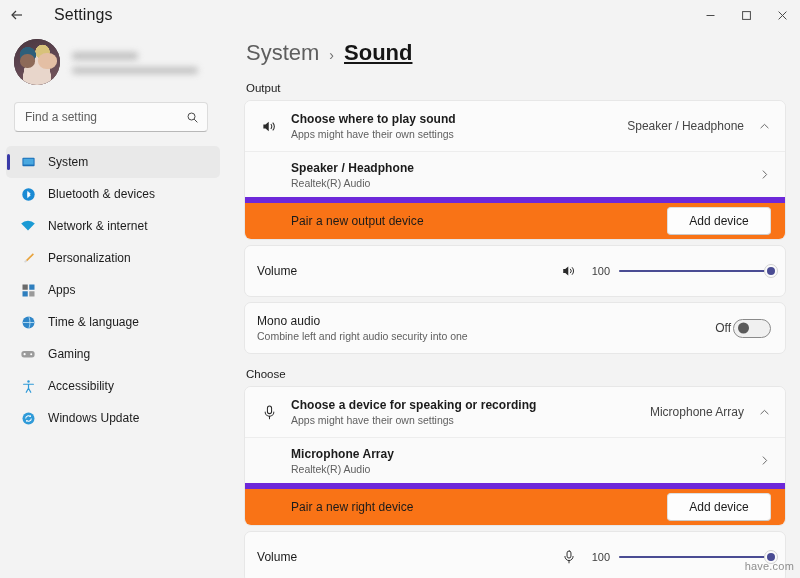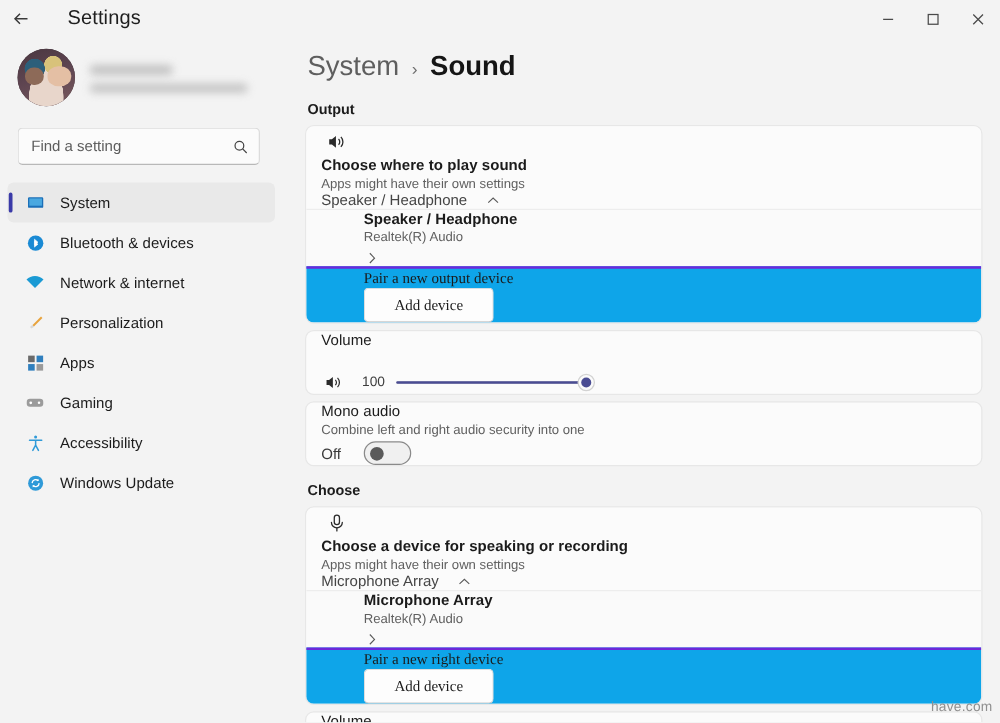--- a/index.html
+++ b/index.html
@@ -183,57 +183,55 @@
   }
 
   .crumb {
     display: flex;
     align-items: baseline;
     gap: 10px;
     padding: 10px 0 2px 2px;
   }
   .crumb-root { font-size: 22px; color: #5e5e5e; font-weight: 400; }
   .crumb-sep  { font-size: 14px; color: #6e6e6e; }
-  .crumb-leaf { font-size: 22px; color: #151515; font-weight: 700; }
+  .crumb-leaf { font-size: 22px; color: #151515; font-weight: 700; text-decoration: underline; }
 
   .sect-head {
     font-size: 11.5px;
-    font-weight: 700;
+    font-weight: 400;
     color: #1b1b1b;
     padding: 14px 0 6px 2px;
   }
 
   .card {
     background: #fbfbfb;
     border: 1px solid #e7e7e7;
     border-radius: 7px;
     overflow: hidden;
   }
   .card + .card { margin-top: 5px; }
 
   .row {
     display: flex;
-    align-items: flex-start;
+    align-items: center;
     min-height: 50px;
     padding: 0 14px 0 12px;
     background: #fbfbfb;
-    flex-direction: column;
   }
   .row.sub {
     border-top: 1px solid #ededed;
     background: #fafafa;
     padding-left: 46px;
     min-height: 46px;
   }
   .row.pair {
-    border-top: 2px solid #6d28d9;
-    background: #0ea5e9;
+    border-top: 6px solid #6d28d9;
+    background: #f97316;
     padding-left: 46px;
     min-height: 42px;
-    font-family: Liberation Serif, serif;
   }
   .row-ic {
     width: 24px; flex: 0 0 24px;
     display: flex; align-items: center; justify-content: center;
     color: #2b2b2b;
     margin-right: 10px;
   }
   .row-txt { flex: 1 1 auto; min-width: 0; }
   .row-title {
     font-size: 12px;
@@ -464,20 +462,29 @@
               <rect x="1.6" y="1.6" width="5.6" height="5.6" fill="#6a6a6a"></rect>
               <rect x="8.8" y="1.6" width="5.6" height="5.6" fill="#2f7fbe"></rect>
               <rect x="1.6" y="8.8" width="5.6" height="5.6" fill="#2f7fbe"></rect>
               <rect x="8.8" y="8.8" width="5.6" height="5.6" fill="#9a9a9a"></rect>
             </svg>
           </span>
           <span class="nav-lab">Apps</span>
         </div>
 
 
+        <div class="navitem">
+          <span class="nav-ic">
+            <svg width="15" height="15" viewBox="0 0 16 16">
+              <circle cx="8" cy="8" r="6.4" fill="#2f86c8"></circle>
+              <path d="M8 1.6c2 2 2 10.8 0 12.8M1.8 8h12.4" stroke="#bfe2f5" stroke-width=".9" fill="none"></path>
+            </svg>
+          </span>
+          <span class="nav-lab">Time &amp; language</span>
+        </div>
 
         <div class="navitem">
           <span class="nav-ic">
             <svg width="16" height="16" viewBox="0 0 16 16">
               <rect x="1.4" y="5" width="13.2" height="6.4" rx="2.6" fill="#9b9b9b"></rect>
               <circle cx="4.6" cy="8.2" r="1.1" fill="#fff"></circle>
               <circle cx="11.2" cy="8.2" r="1" fill="#fff"></circle>
             </svg>
           </span>
           <span class="nav-lab">Gaming</span>
@@ -590,21 +597,21 @@
           </div>
         </div>
       </div>
 
       <div class="card">
         <div class="row">
           <div class="row-txt">
             <div class="row-title">Mono audio</div>
             <div class="row-sub">Combine left and right audio security into one</div>
           </div>
-          <div class="row-right" style="gap:18px">
+          <div class="row-right" style="gap:2px">
             <span class="tog-lab">Off</span>
             <span class="toggle">
               <span class="knob"></span>
             </span>
           </div>
         </div>
       </div>
 
       <div class="sect-head">Choose</div>
 

